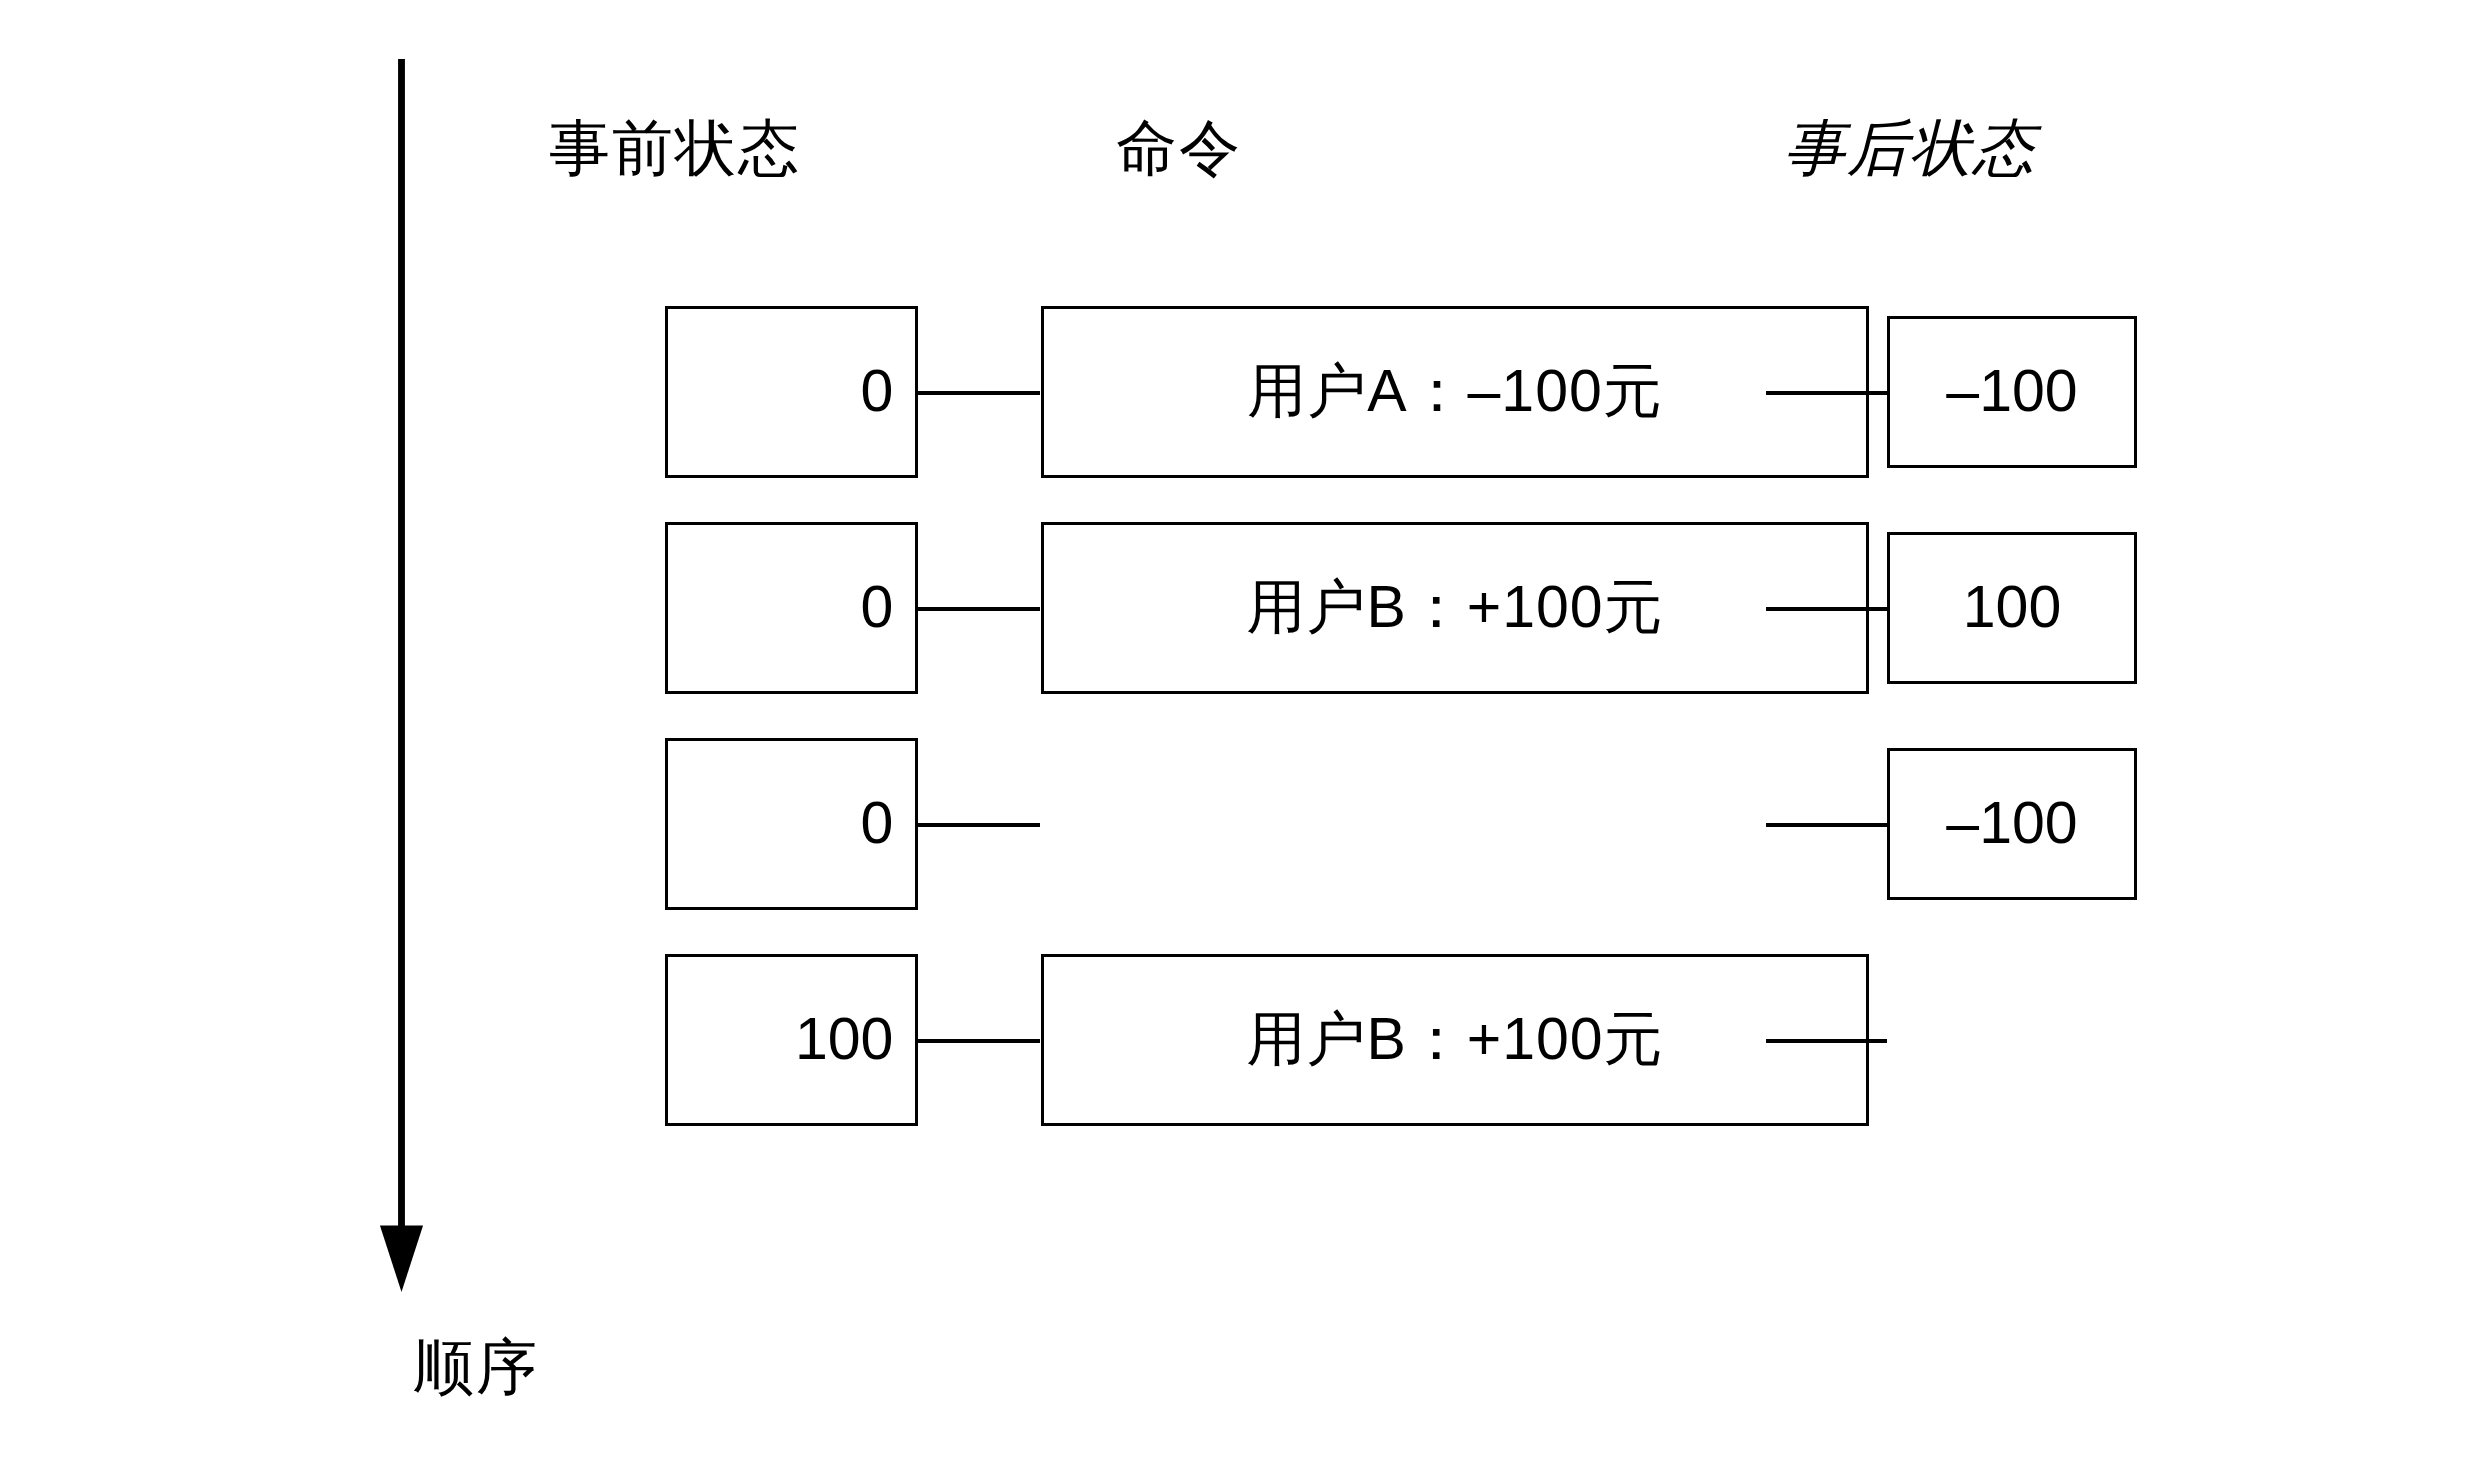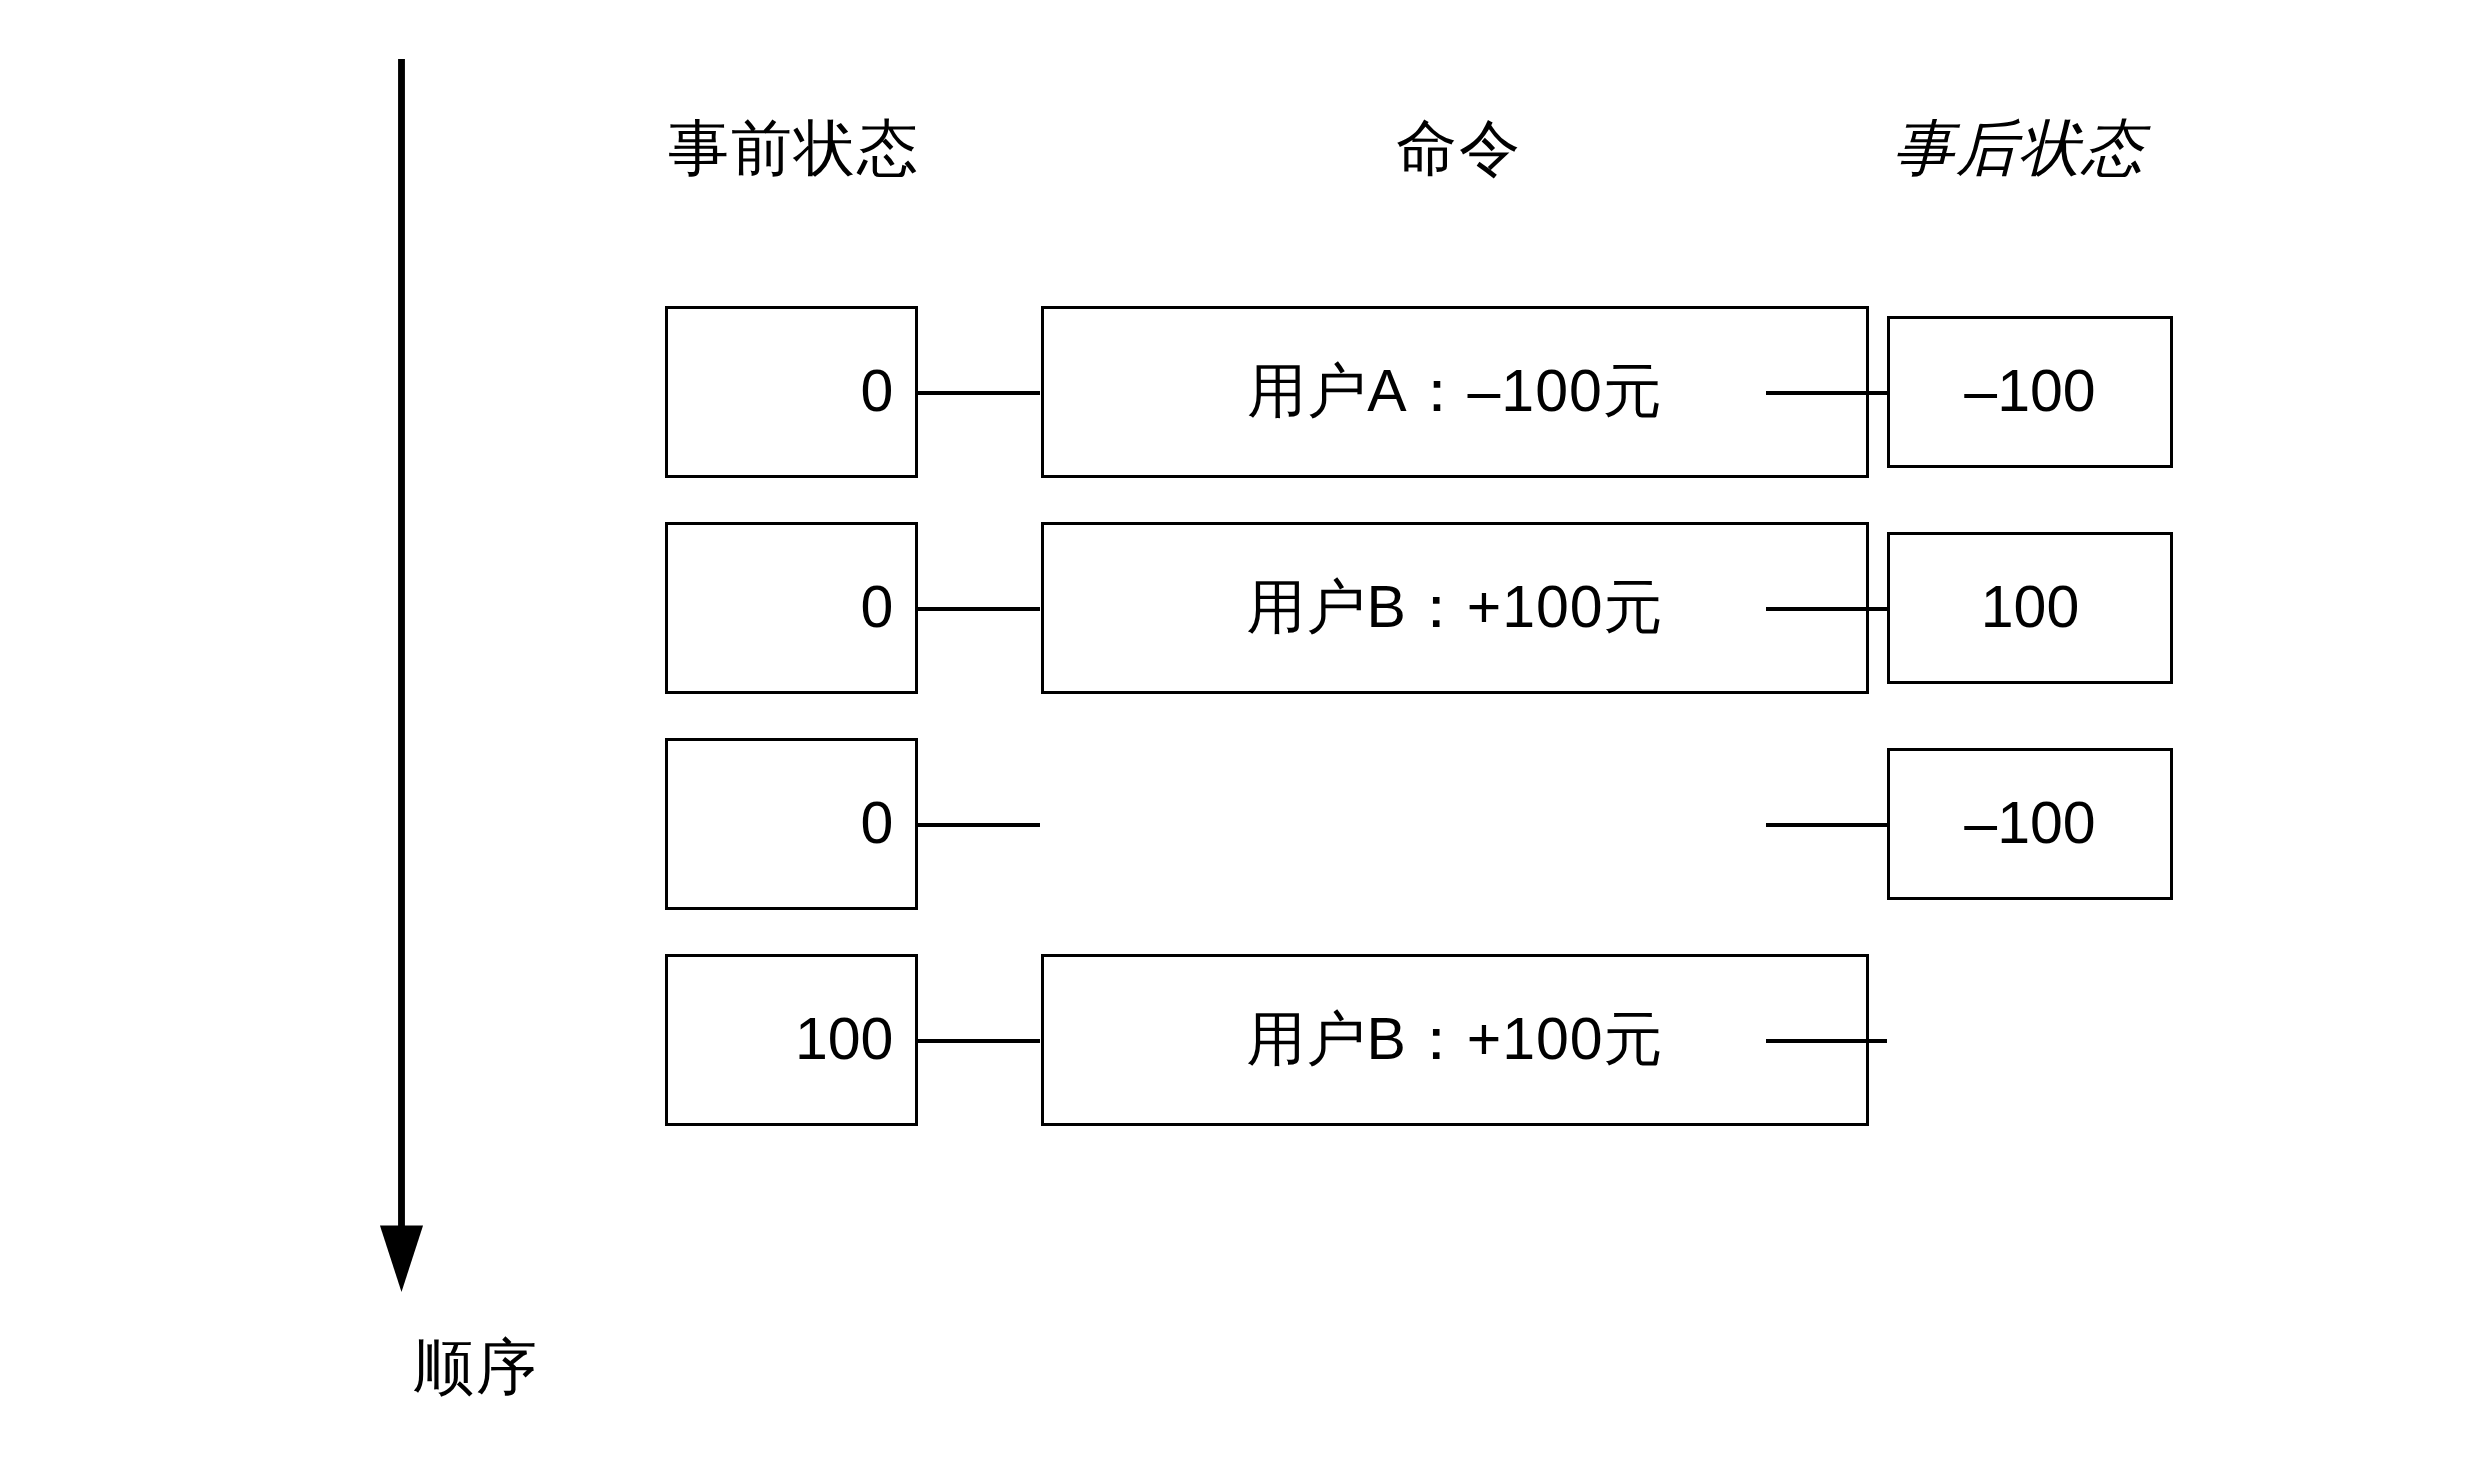--- a/index.html
+++ b/index.html
@@ -36,21 +36,21 @@
     margin-top: 19px;
   }
 
   
   .col-header {
     position: absolute;
     top: 118px;
     font-size: 61px;
     line-height: 1;
     letter-spacing: 2px;
-    text-align: center;
+    text-align: left;
     white-space: nowrap;
   }
   #header-before { left: 549px; width: 490px; }
   #header-command { left: 1116px; width: 686px; }
   #header-after   { left: 1784px; width: 470px; font-style: italic; }
 
   
   #rows {
     position: absolute;
     left: 0;
@@ -83,21 +83,21 @@
   .box.command {
     left: 1041px;
     width: 828px;
     height: 172px;
     top: 11.8px;
     justify-content: center;
     letter-spacing: 1px;
   }
   .box.after {
     left: 1887px;
-    width: 286px;
+    width: 250px;
     height: 152px;
     top: 21.6px;
     justify-content: center;
   }
   .connector {
     position: absolute;
     height: 3.9px;
     background: #000000;
     top: 97px;
   }

